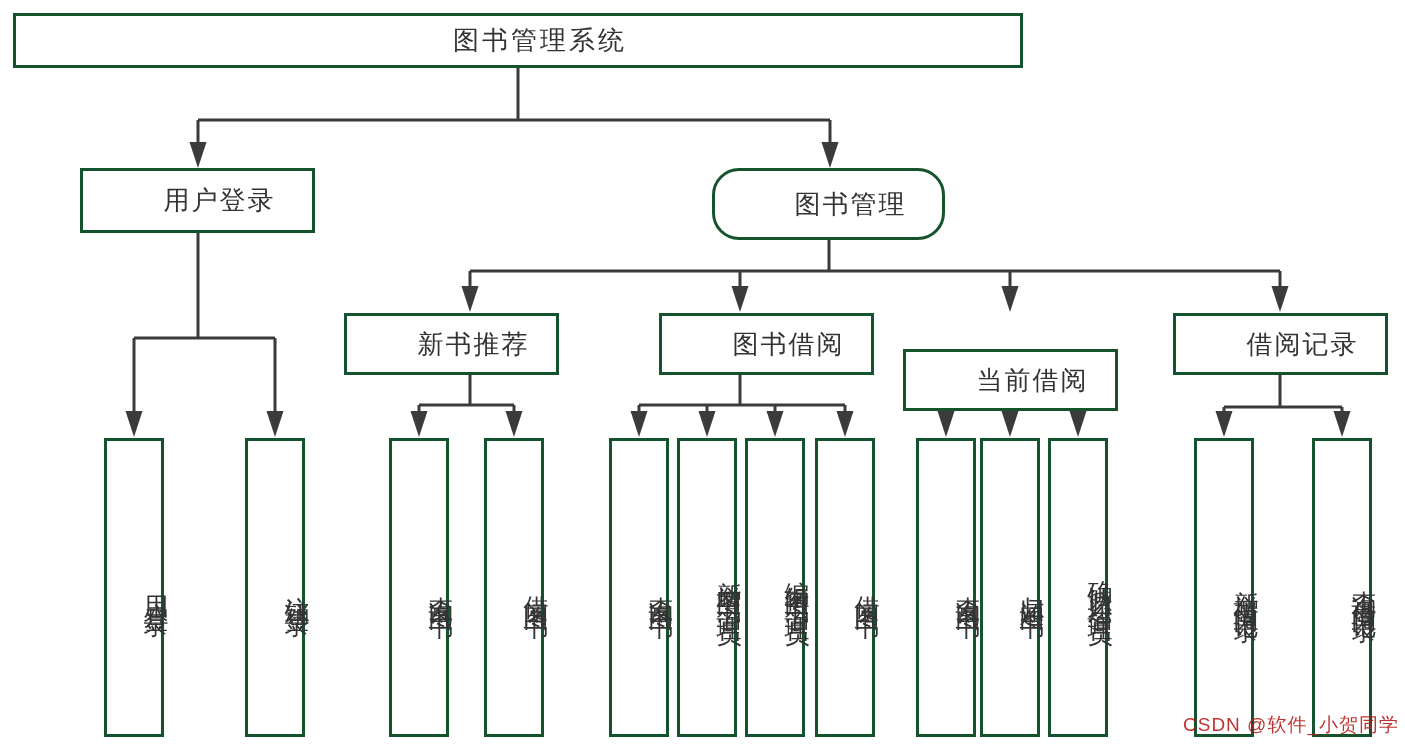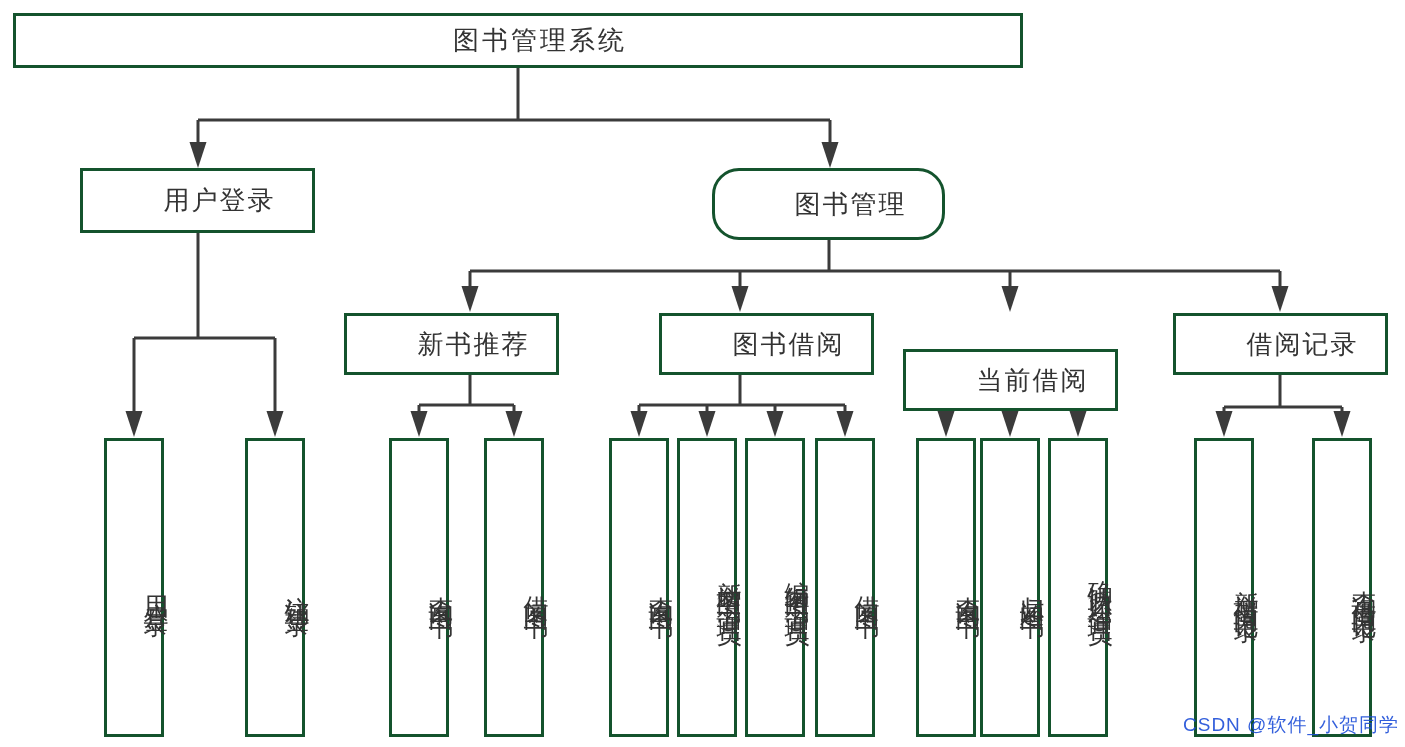--- a/index.html
+++ b/index.html
@@ -14,21 +14,21 @@
     color:#333333;font-size:26px;letter-spacing:2px;white-space:nowrap;padding-left:44px;
   }
   .leaf{font-size:25px;letter-spacing:0;}
   .leaf span{
     writing-mode:vertical-rl;text-orientation:mixed;letter-spacing:6px;line-height:1;
     display:block;
   }
   .root-title{letter-spacing:3px;}
   #watermark{
     position:absolute;left:1183px;top:712px;z-index:5;
-    color:#1d4ed8;opacity:.9;font-size:19px;letter-spacing:1px;white-space:nowrap;text-align:right;
+    color:#b91c1c;opacity:.9;font-size:19px;letter-spacing:1px;white-space:nowrap;text-align:right;
   }
   .w{stroke:#3b3b3b;stroke-width:3;fill:none;}
   .ah{fill:#3b3b3b;stroke:none;}
 </style>
 </head>
 <body>
 
 <div id="stage">
 
   <svg id="wires" viewBox="0 0 1405 747" xmlns="http://www.w3.org/2000/svg">

